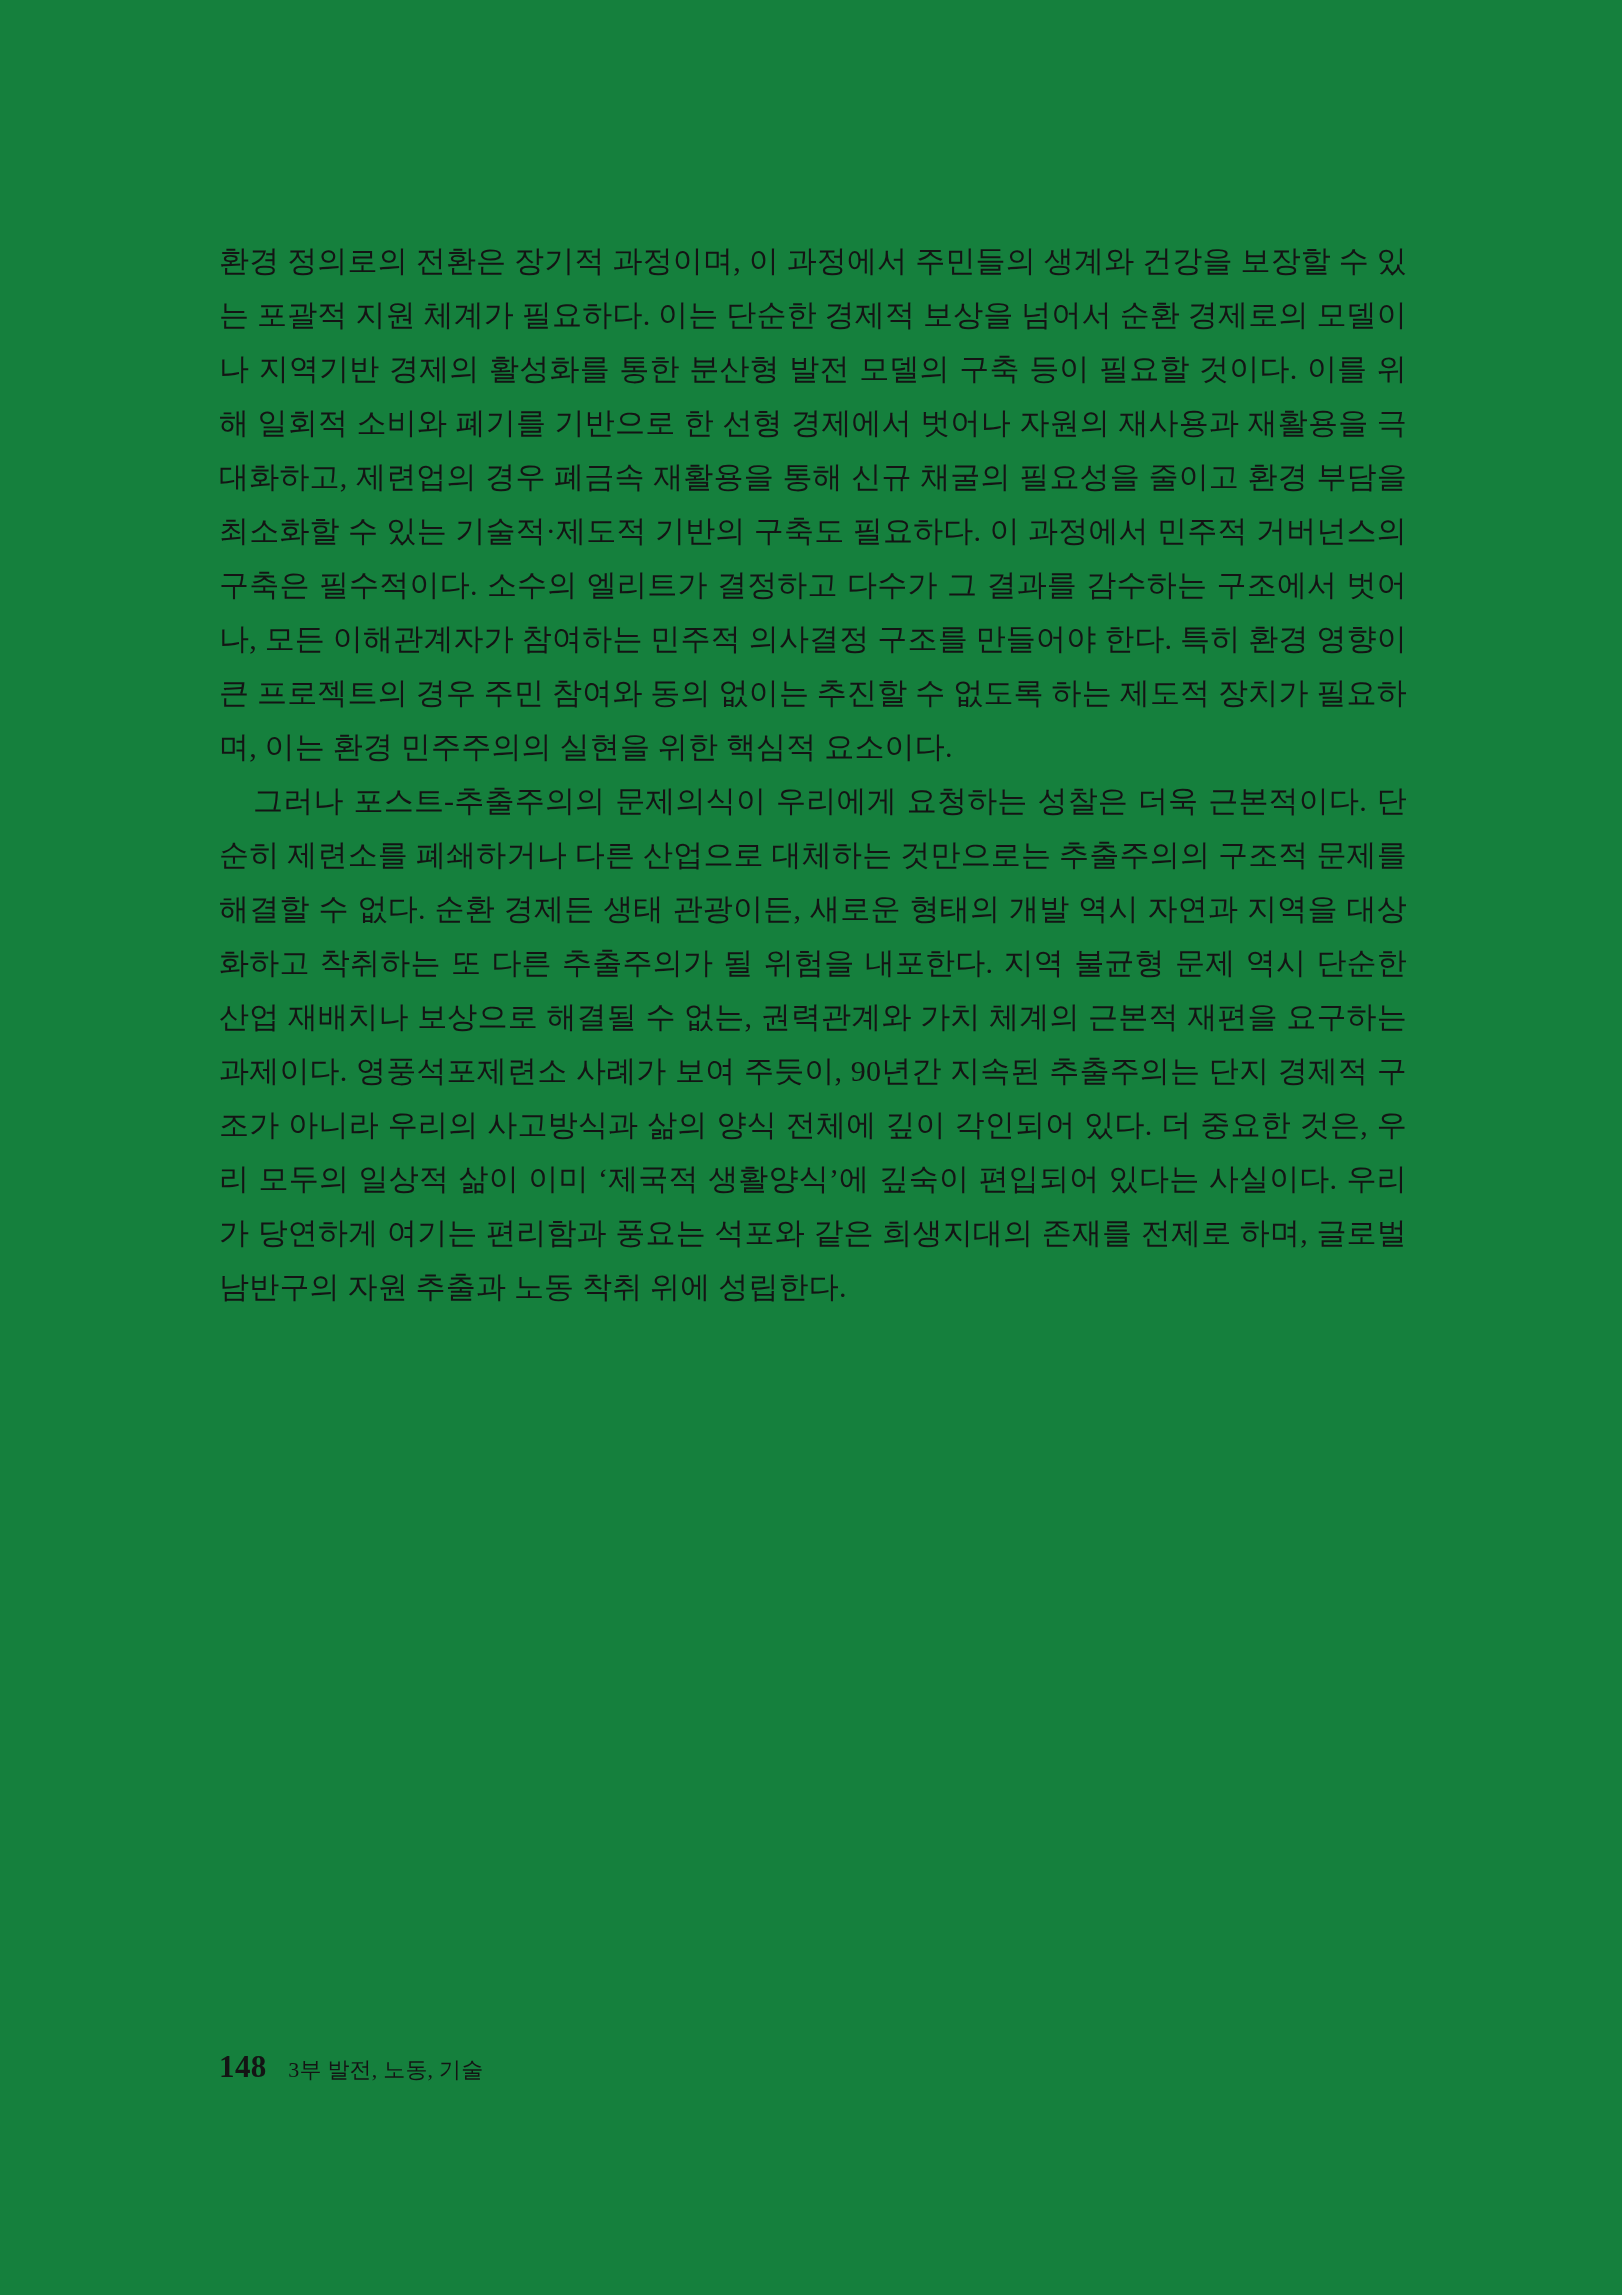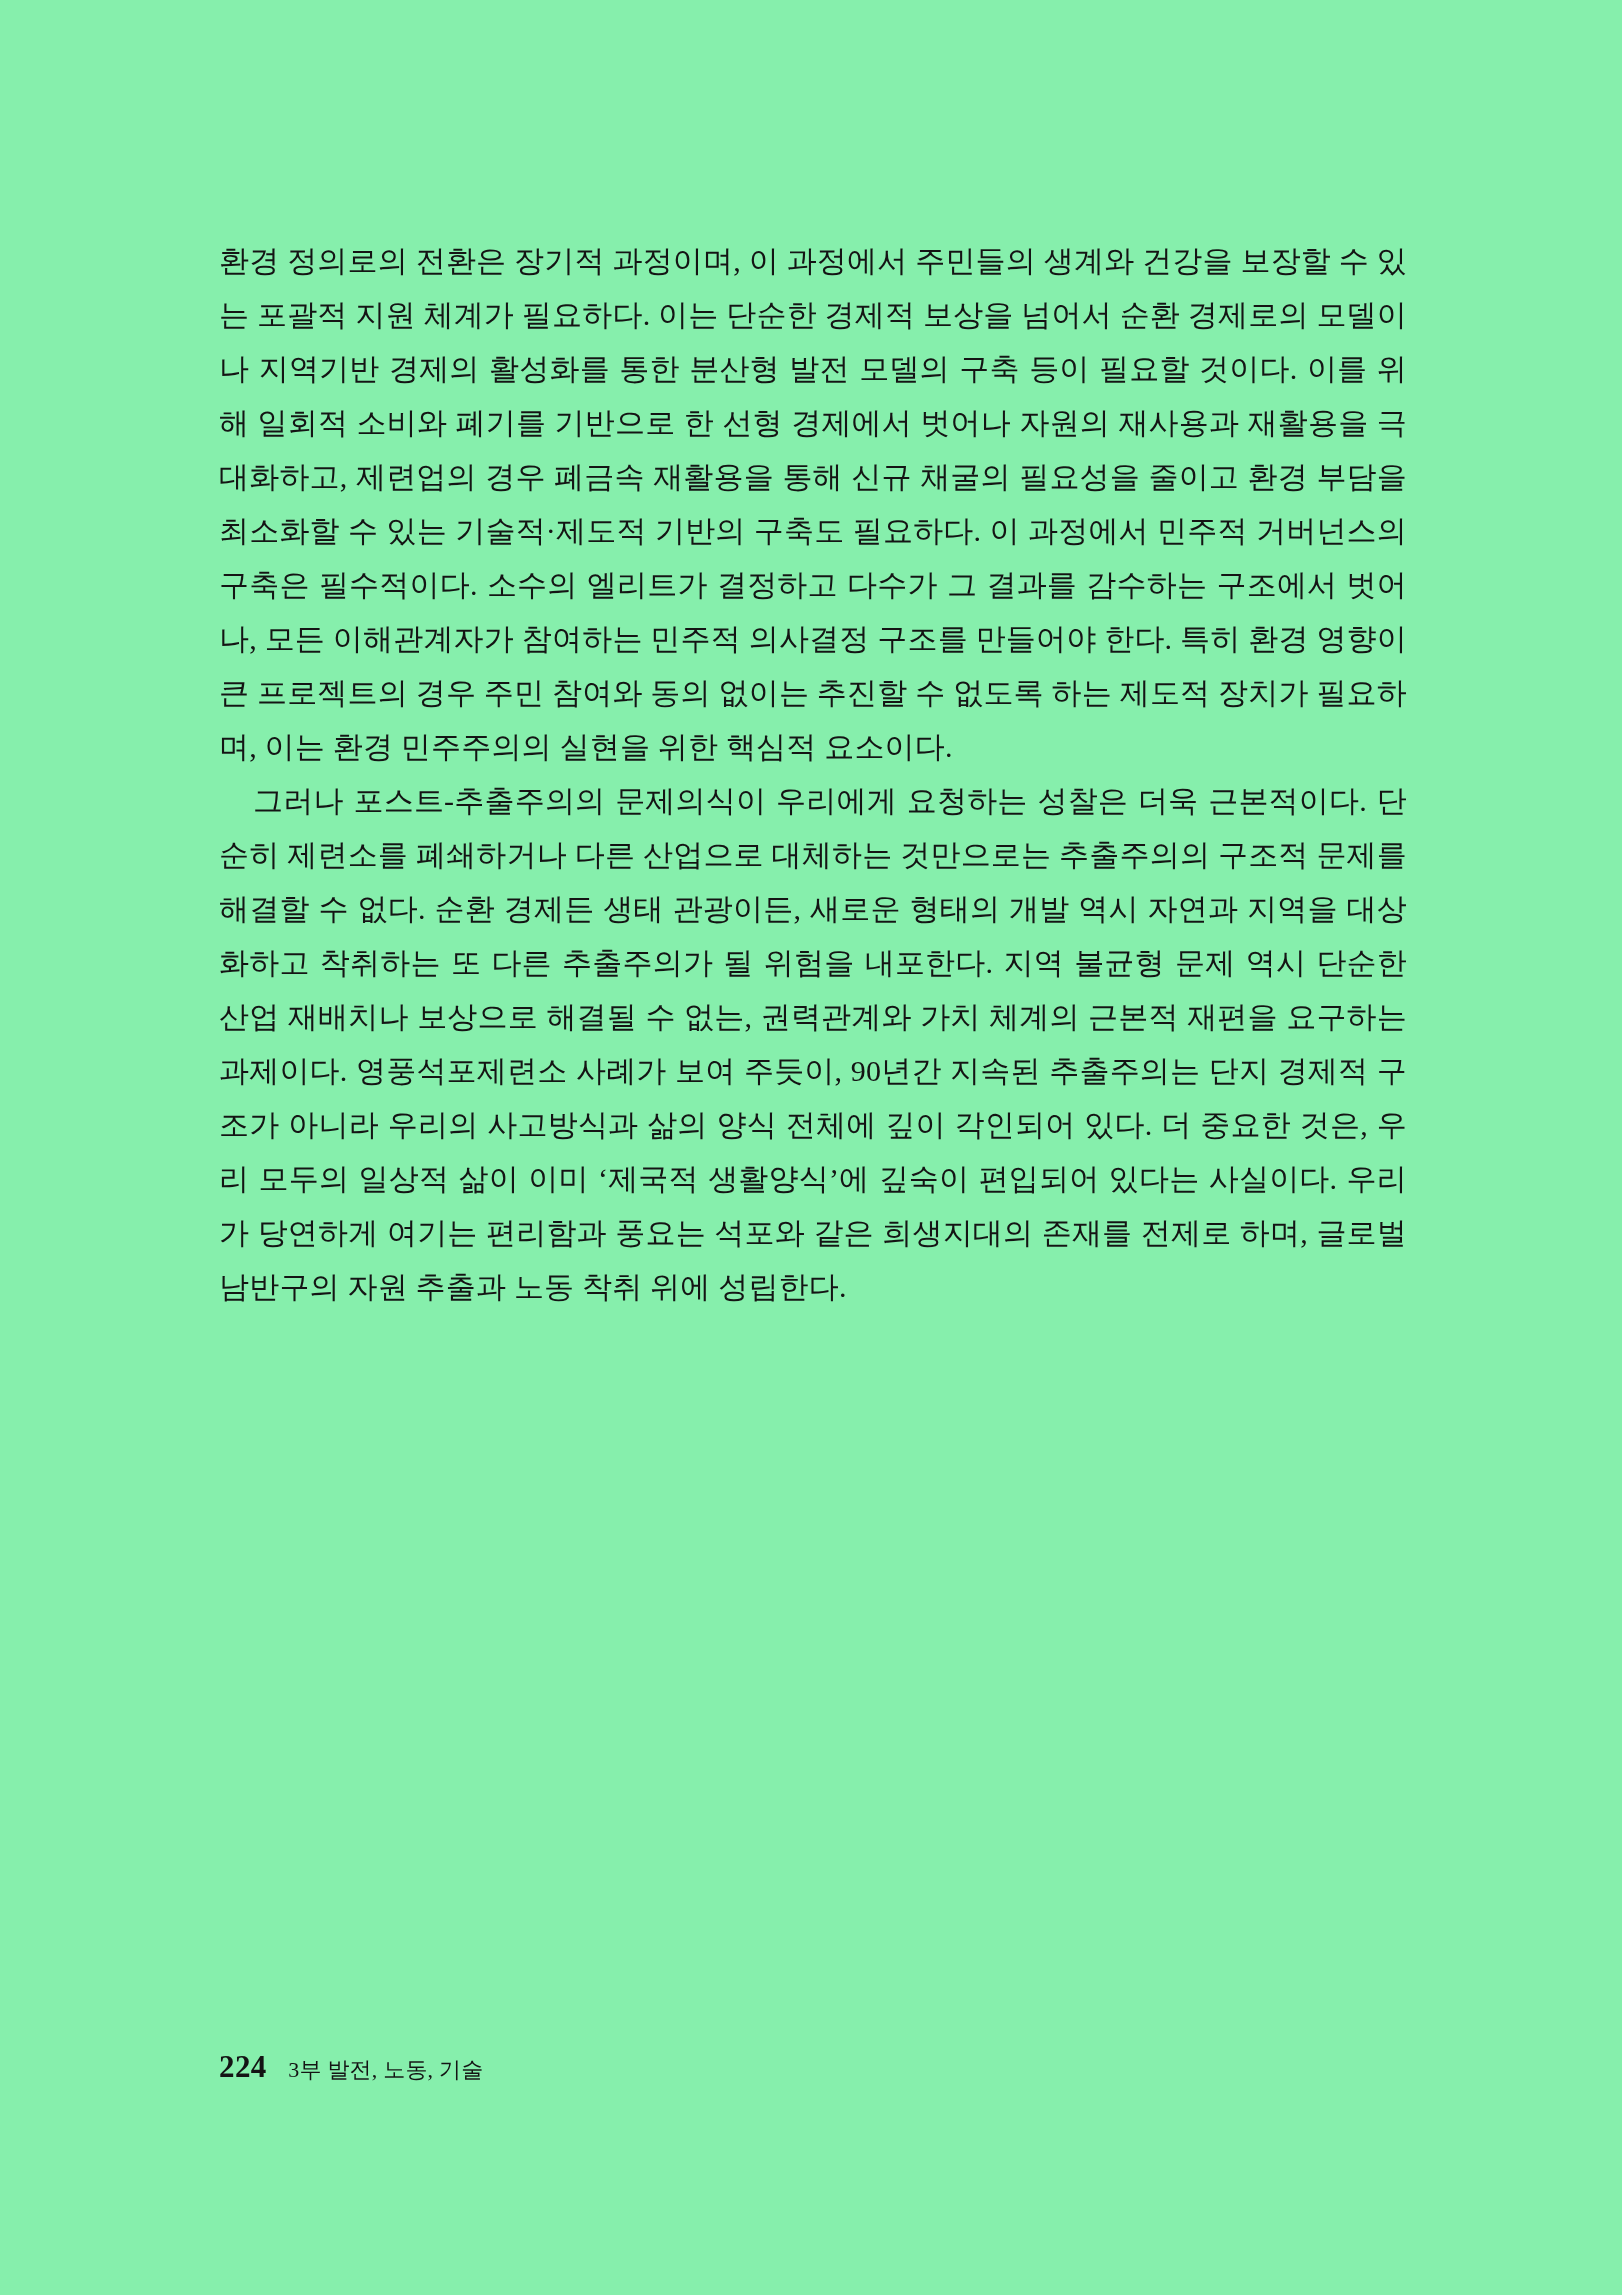--- a/index.html
+++ b/index.html
@@ -14,21 +14,21 @@
     color: #1a1a1a;
     position: relative;
     overflow: hidden;
   }
   .page {
     position: absolute;
     top: 0;
     left: 0;
     width: 1623px;
     height: 2295px;
-    background: #86efac;
+    background: #15803d;
   }
   .text-block {
     position: absolute;
     left: 219px;
     top: 234px;
     width: 1188px;
   }
   p {
     margin: 0;
     font-size: 30px;
@@ -67,18 +67,18 @@
 <body>
 
 <div class="page">
 
   <div class="text-block">
     <p>환경 정의로의 전환은 장기적 과정이며, 이 과정에서 주민들의 생계와 건강을 보장할 수 있는 포괄적 지원 체계가 필요하다. 이는 단순한 경제적 보상을 넘어서 순환 경제로의 모델이나 지역기반 경제의 활성화를 통한 분산형 발전 모델의 구축 등이 필요할 것이다. 이를 위해 일회적 소비와 폐기를 기반으로 한 선형 경제에서 벗어나 자원의 재사용과 재활용을 극대화하고, 제련업의 경우 폐금속 재활용을 통해 신규 채굴의 필요성을 줄이고 환경 부담을 최소화할 수 있는 기술적·제도적 기반의 구축도 필요하다. 이 과정에서 민주적 거버넌스의 구축은 필수적이다. 소수의 엘리트가 결정하고 다수가 그 결과를 감수하는 구조에서 벗어나, 모든 이해관계자가 참여하는 민주적 의사결정 구조를 만들어야 한다. 특히 환경 영향이 큰 프로젝트의 경우 주민 참여와 동의 없이는 추진할 수 없도록 하는 제도적 장치가 필요하며, 이는 환경 민주주의의 실현을 위한 핵심적 요소이다.</p>
     <p class="indent">그러나 포스트-추출주의의 문제의식이 우리에게 요청하는 성찰은 더욱 근본적이다. 단순히 제련소를 폐쇄하거나 다른 산업으로 대체하는 것만으로는 추출주의의 구조적 문제를 해결할 수 없다. 순환 경제든 생태 관광이든, 새로운 형태의 개발 역시 자연과 지역을 대상화하고 착취하는 또 다른 추출주의가 될 위험을 내포한다. 지역 불균형 문제 역시 단순한 산업 재배치나 보상으로 해결될 수 없는, 권력관계와 가치 체계의 근본적 재편을 요구하는 과제이다. 영풍석포제련소 사례가 보여 주듯이, 90년간 지속된 추출주의는 단지 경제적 구조가 아니라 우리의 사고방식과 삶의 양식 전체에 깊이 각인되어 있다. 더 중요한 것은, 우리 모두의 일상적 삶이 이미 ‘제국적 생활양식’에 깊숙이 편입되어 있다는 사실이다. 우리가 당연하게 여기는 편리함과 풍요는 석포와 같은 희생지대의 존재를 전제로 하며, 글로벌 남반구의 자원 추출과 노동 착취 위에 성립한다.</p>
   </div>
 
   <div class="footer">
-    <span class="folio">224</span>
+    <span class="folio">148</span>
     <span class="running-head">3부 발전, 노동, 기술</span>
   </div>
 
 </div>
 
 
 </body></html>

